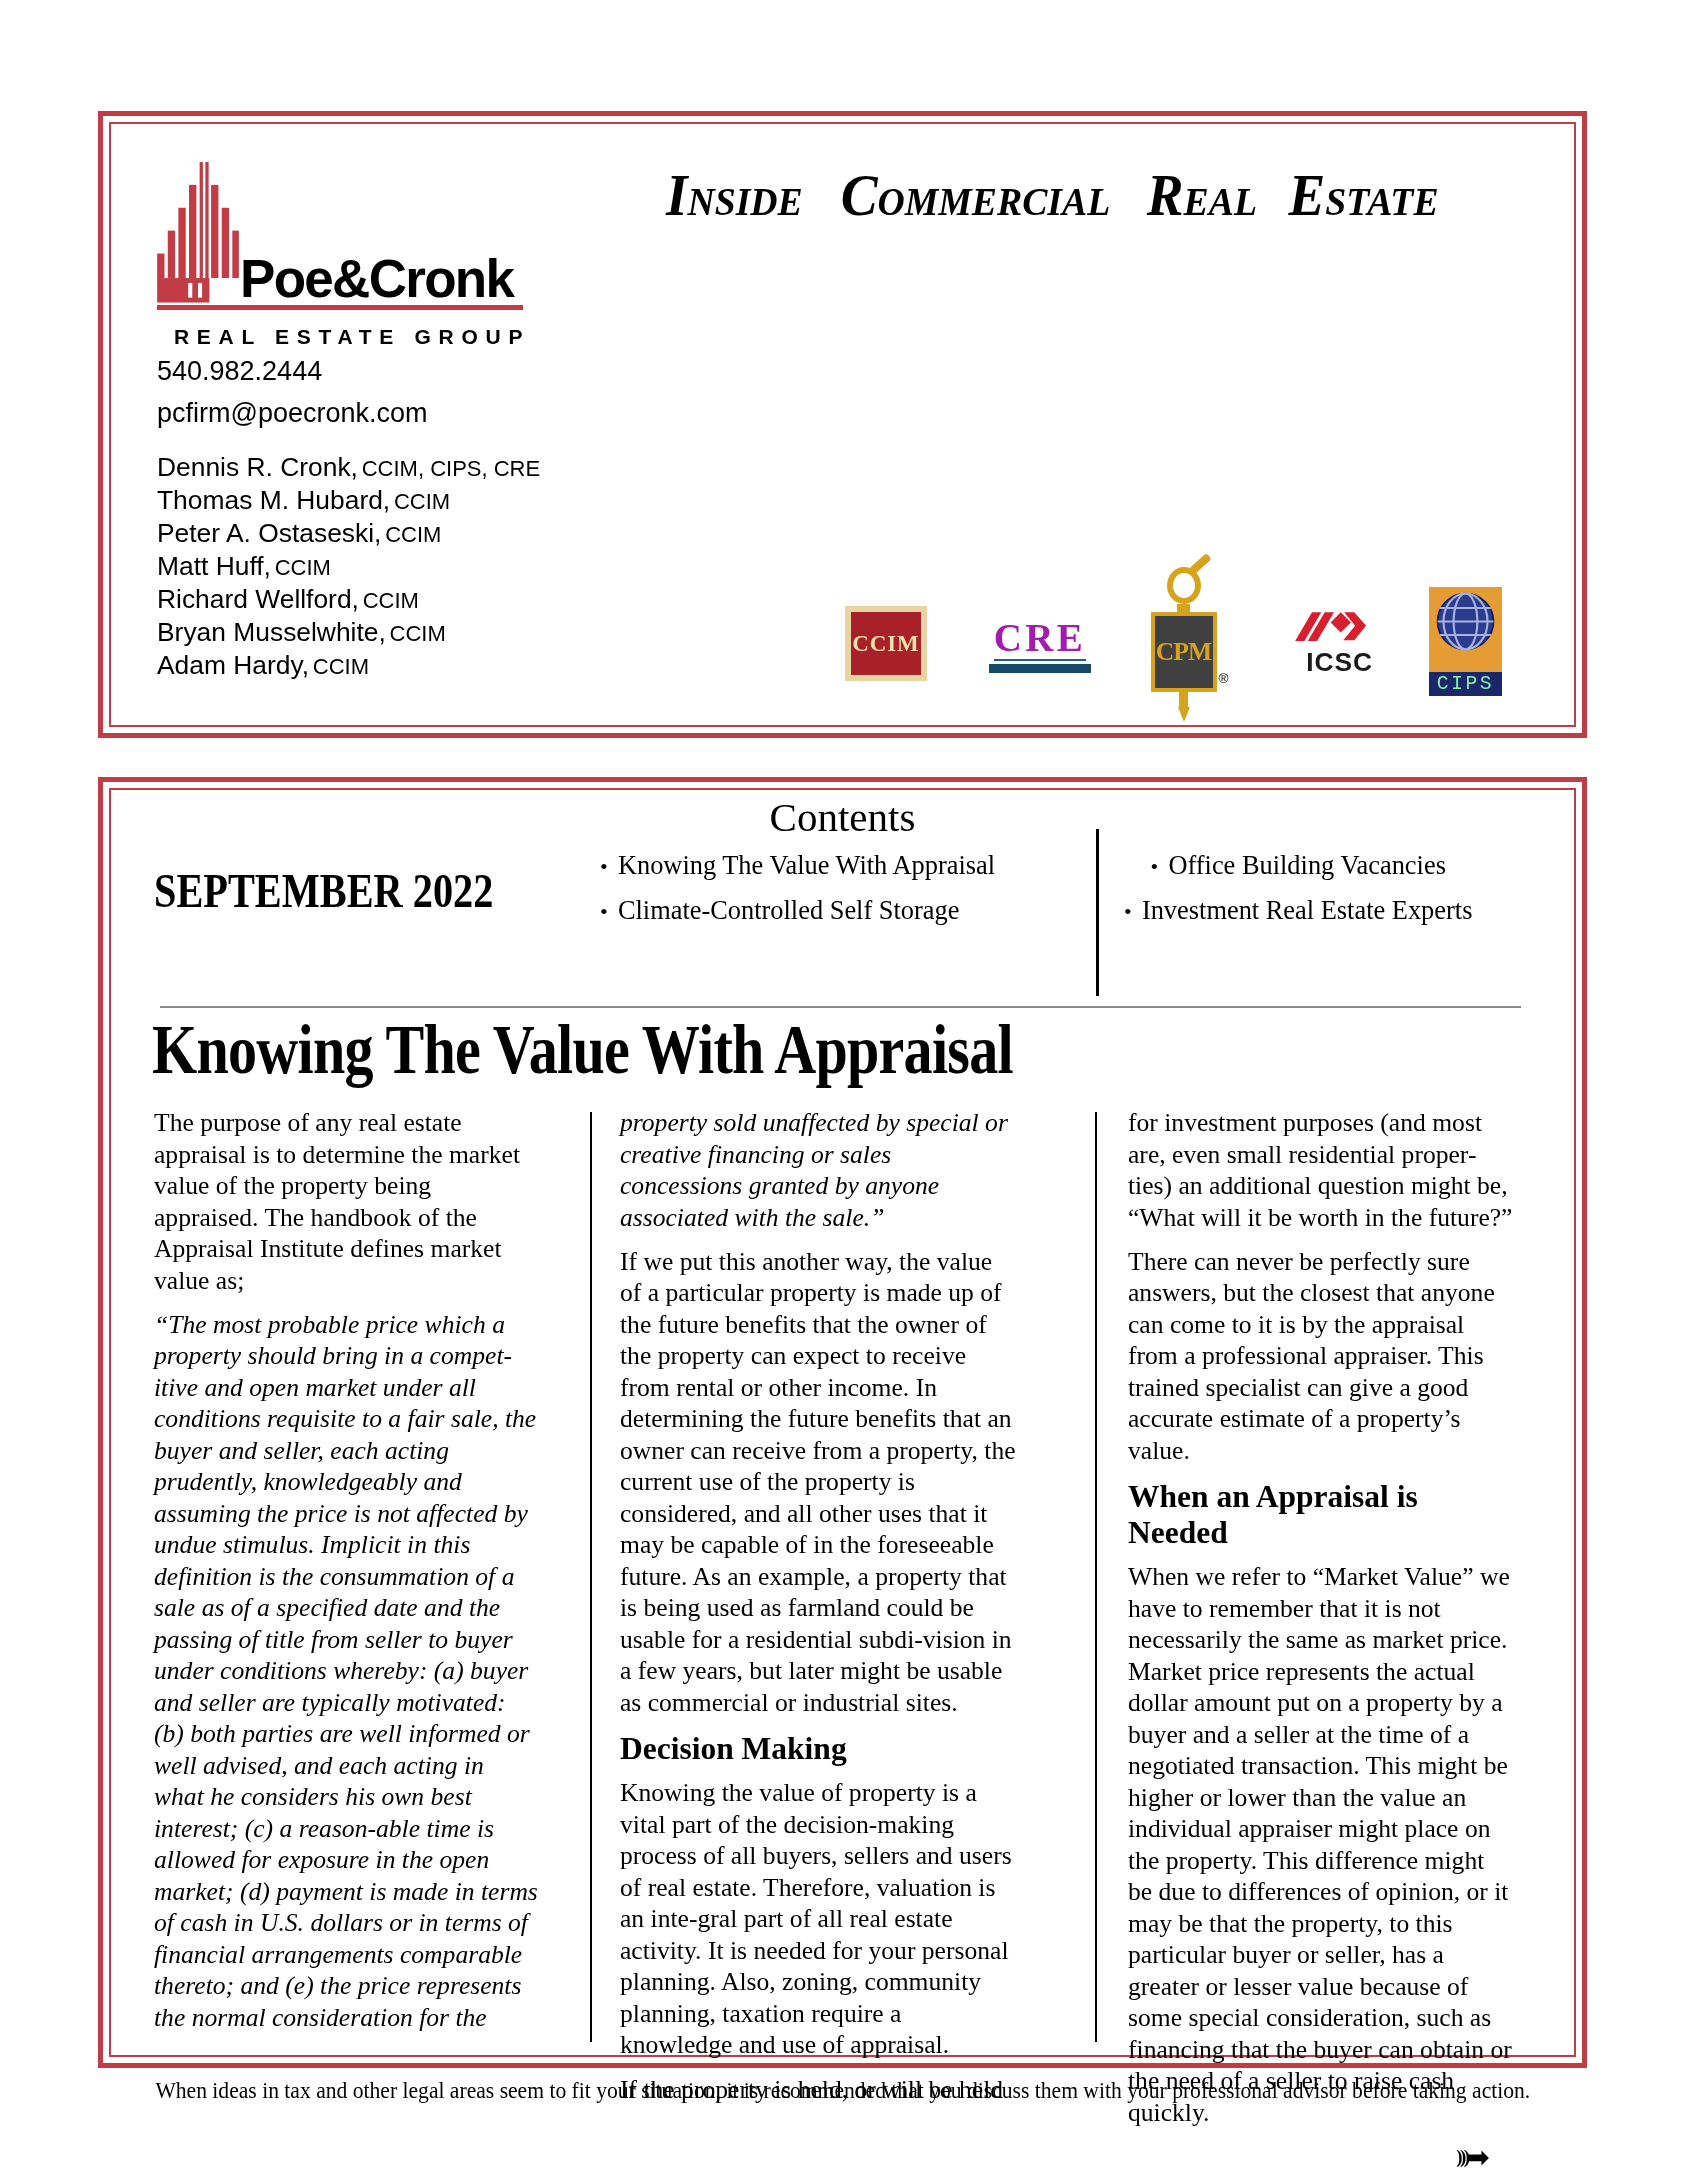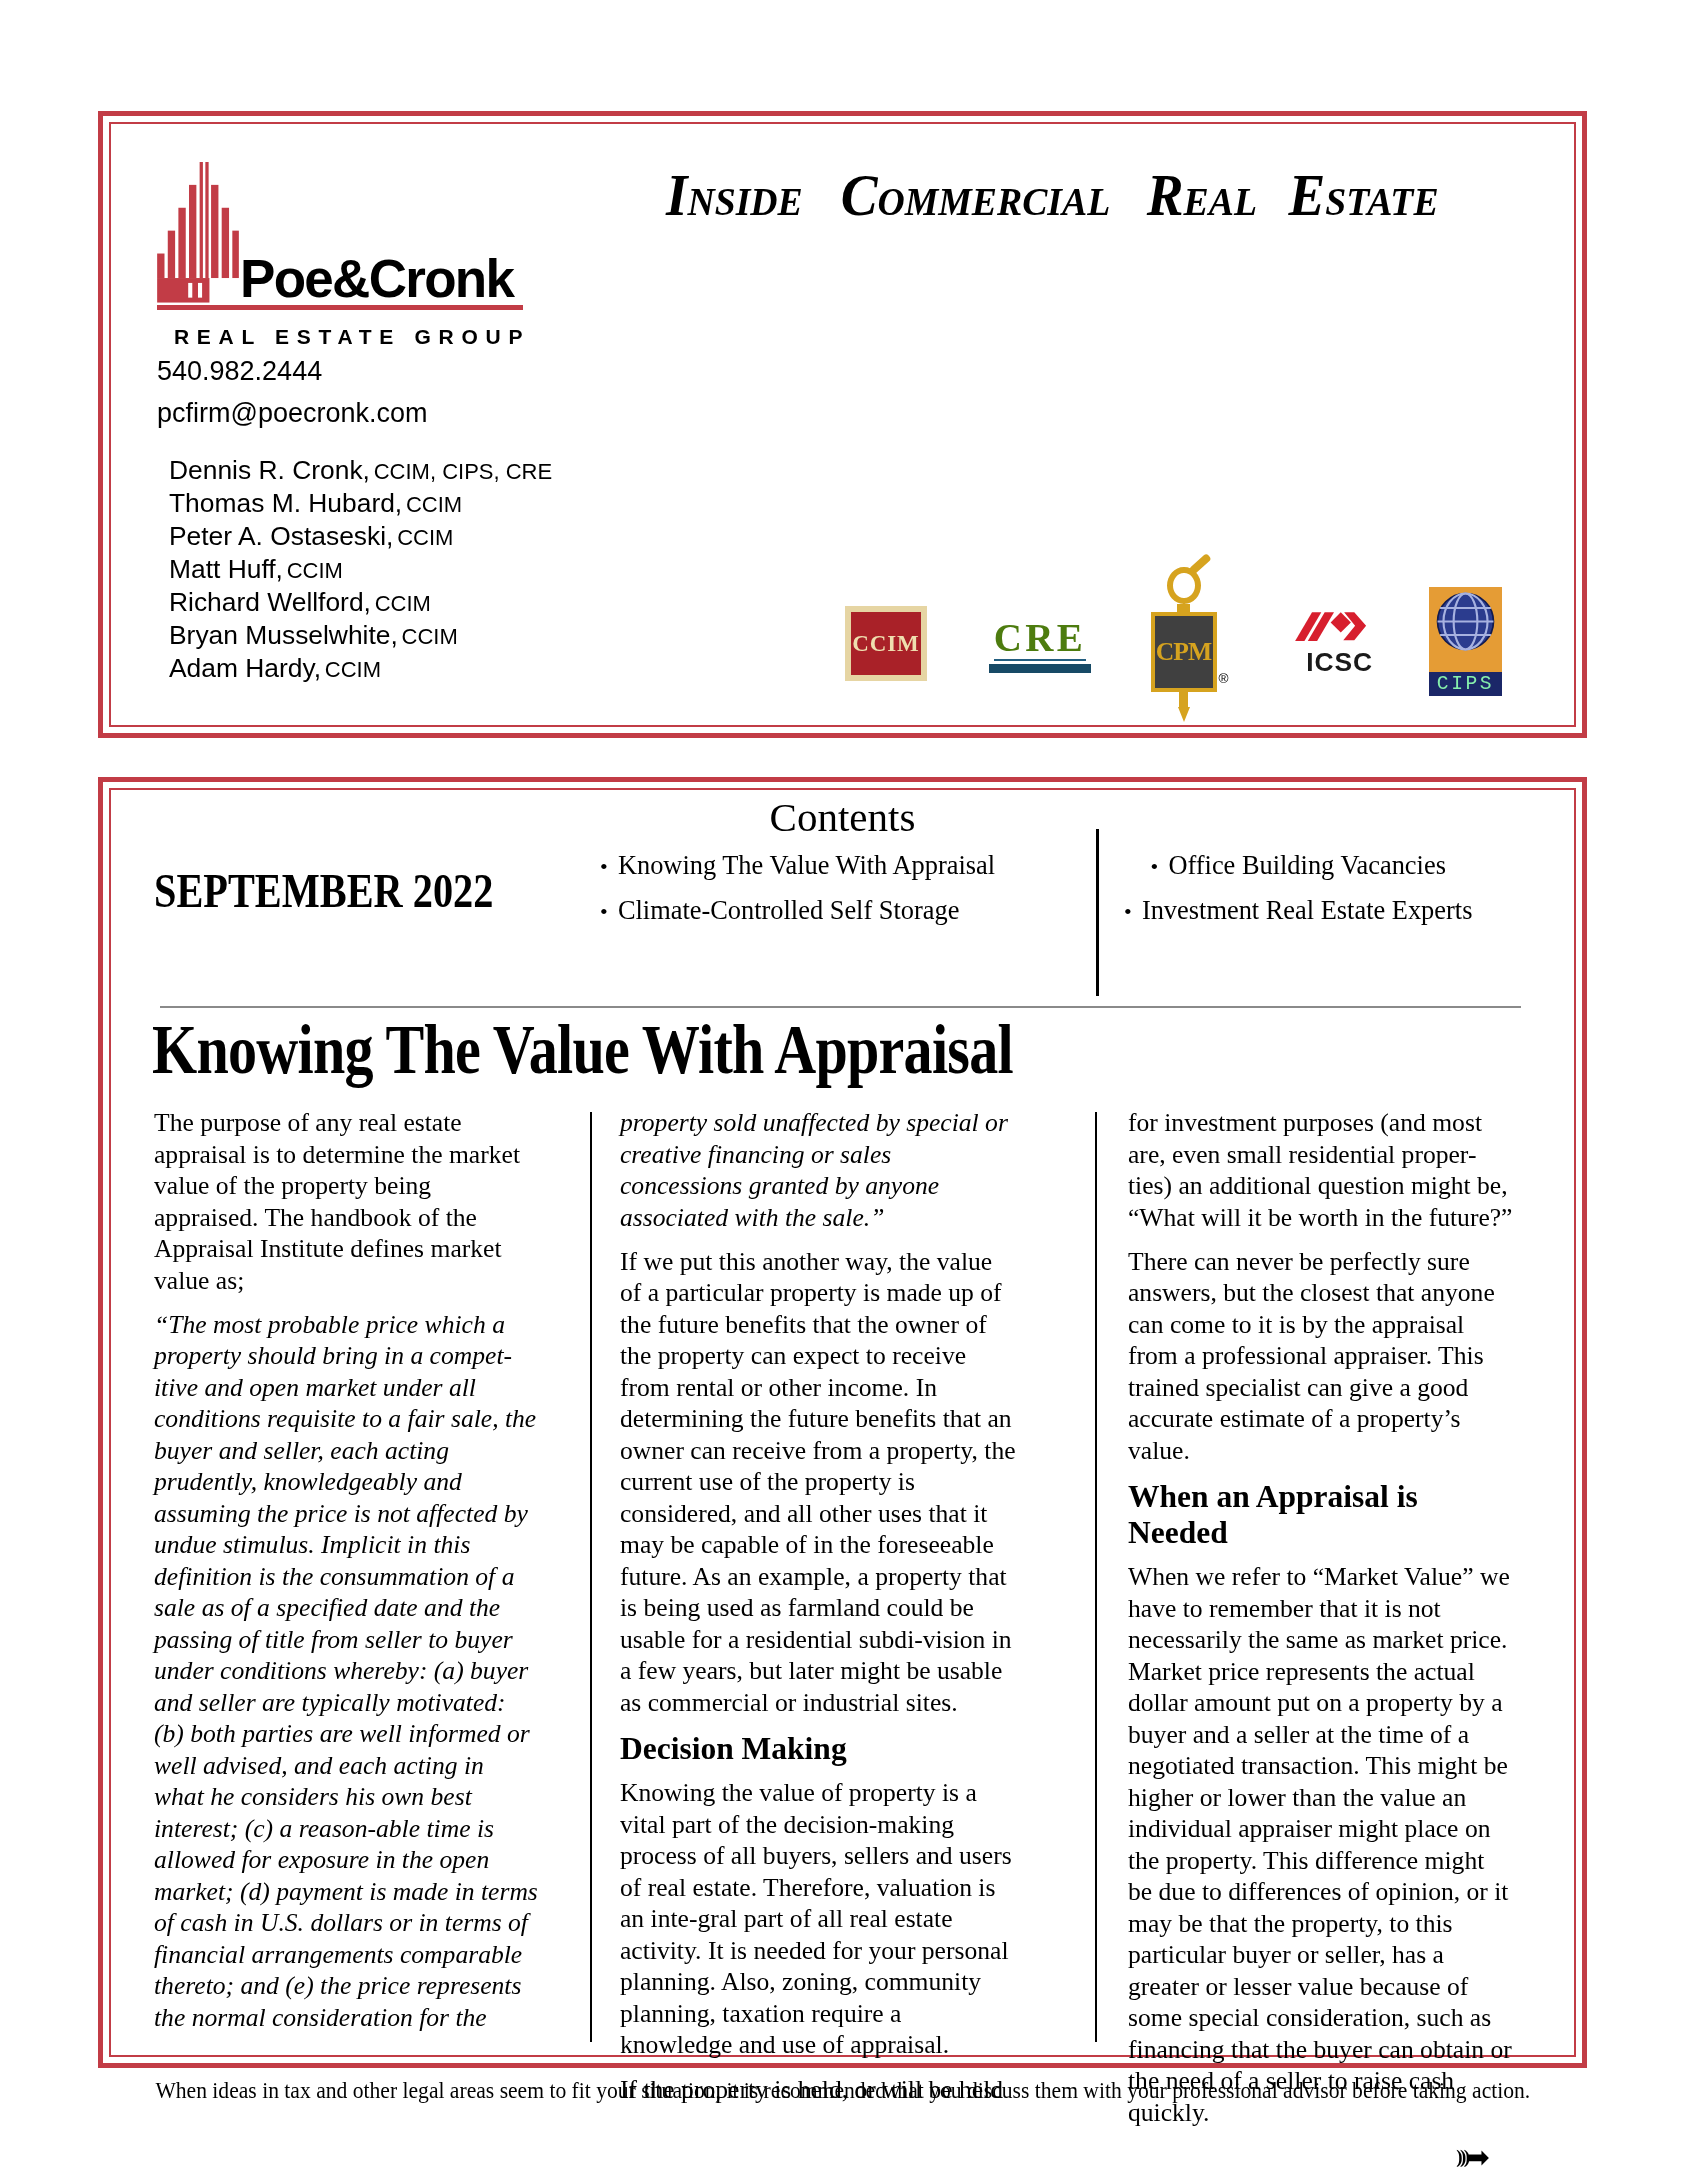--- a/index.html
+++ b/index.html
@@ -19,34 +19,34 @@
   .brand-rule{position:absolute;left:46px;top:181px;width:366px;height:5.1px;background:#C23C46;}
   .brand-tagline{position:absolute;left:63px;top:201px;font-family:"Liberation Sans",sans-serif;
                  font-weight:bold;font-size:21px;letter-spacing:7.7px;}
   .mast-title{position:absolute;left:460px;top:37px;width:963px;text-align:center;white-space:nowrap;}
   .tw{display:inline-block;font-family:"Liberation Serif",serif;font-style:italic;font-weight:bold;
       font-size:41px;text-transform:uppercase;margin:0 10.2px;transform:scaleX(.92);}
   .tw::first-letter{font-size:60px;}
   .contact-phone{position:absolute;left:46px;top:232px;font-family:"Liberation Sans",sans-serif;font-size:27px;}
   .contact-email{position:absolute;left:46px;top:274px;font-family:"Liberation Sans",sans-serif;font-size:27px;}
   .agents{position:absolute;left:46px;top:330px;font-family:"Liberation Sans",sans-serif;}
-  .agent-row{height:33px;line-height:33px;white-space:nowrap;margin-left:12px;}
+  .agent-row{height:33px;line-height:26px;white-space:nowrap;}
   .agent-name{font-size:26.4px;}
   .agent-cred{font-size:22px;}
 
   
   .logo-ccim{position:absolute;left:734px;top:482px;width:82px;height:75px;background:#E6D5A3;
              padding:5.1px;box-sizing:border-box;}
   .ccim-inner{width:100%;height:100%;background:#A92128;border:1.7px solid #E6D5A3;box-sizing:border-box;
               display:flex;align-items:center;justify-content:center;
               box-shadow:inset 0 4.3px 0 #A92128, inset 0 -4.3px 0 #A92128;}
   .ccim-inner span{font-family:"Liberation Serif",serif;font-weight:bold;font-size:23px;color:#EFDFAF;letter-spacing:0.9px;}
 
   .logo-cre{position:absolute;left:878px;top:494px;width:102px;text-align:center;
-            font-family:"Liberation Serif",serif;color:#4d7c0f;text-decoration:underline;}
+            font-family:"Liberation Serif",serif;color:#a21caf;text-decoration:underline;}
   .cre-text{display:inline-block;font-weight:bold;font-size:39px;letter-spacing:3.4px;line-height:39px;
             border-bottom:2.6px solid #235E80;padding-bottom:1.7px;}
   .cre-bar{height:8.5px;background:#174A66;margin-top:3.4px;}
 
   .logo-cpm{position:absolute;left:1036px;top:436px;width:73px;height:167px;}
   .cpm-handle{position:absolute;left:41px;top:0px;width:24px;height:7.7px;background:#D6A31F;
               border-radius:3.4px;transform:rotate(-42deg);}
   .cpm-ring{width:22px;height:25.6px;border:6.8px solid #D6A31F;border-radius:50%;margin:6.8px auto 0;}
   .cpm-collar{width:13.6px;height:7.7px;background:#D6A31F;margin:0 auto;}
   .cpm-plaque{width:66px;height:80px;background:#404040;border:4.3px solid #D6A31F;box-sizing:border-box;

